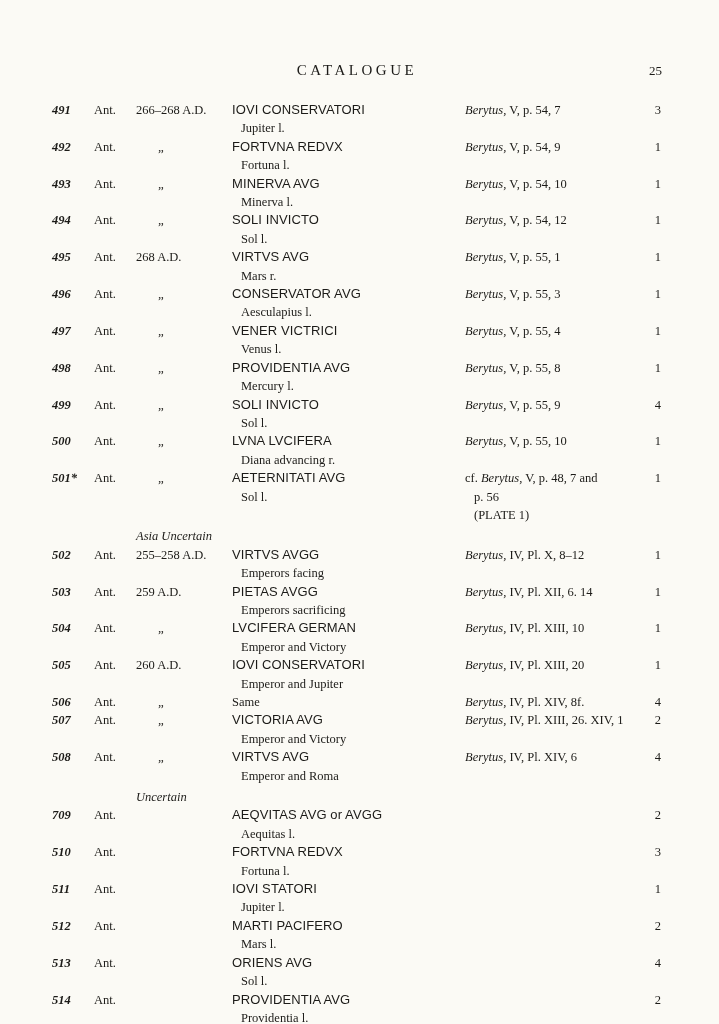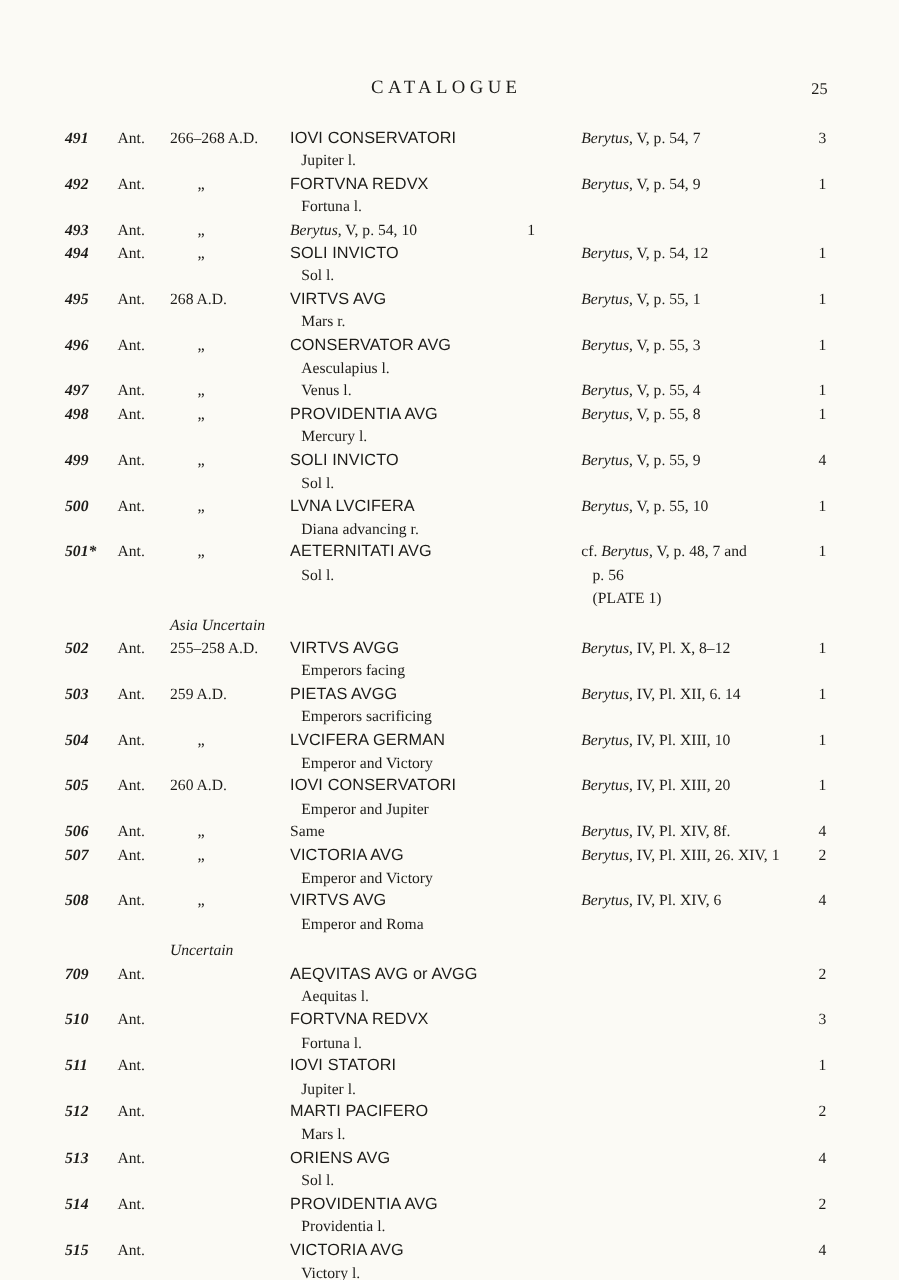--- a/index.html
+++ b/index.html
@@ -77,20 +77,24 @@
         </div>
         <div class="c-ref">
           <div class="refline"><span class="it">Berytus</span><span>, V, p. 54, 9</span></div>
         </div>
         <div class="c-count">1</div>
       </div>
       <div class="row">
         <div class="c-num">493</div>
         <div class="c-denom">Ant.</div>
         <div class="c-date ditto">„</div>
+        <div class="c-main">
+          <div class="legend">MINERVA AVG</div>
+          <div class="desc after-legend">Minerva l.</div>
+        </div>
         <div class="c-ref">
           <div class="refline"><span class="it">Berytus</span><span>, V, p. 54, 10</span></div>
         </div>
         <div class="c-count">1</div>
       </div>
       <div class="row">
         <div class="c-num">494</div>
         <div class="c-denom">Ant.</div>
         <div class="c-date ditto">„</div>
         <div class="c-main">
@@ -126,20 +130,21 @@
         <div class="c-ref">
           <div class="refline"><span class="it">Berytus</span><span>, V, p. 55, 3</span></div>
         </div>
         <div class="c-count">1</div>
       </div>
       <div class="row">
         <div class="c-num">497</div>
         <div class="c-denom">Ant.</div>
         <div class="c-date ditto">„</div>
         <div class="c-main">
+          <div class="legend">VENER VICTRICI</div>
           <div class="desc after-legend">Venus l.</div>
         </div>
         <div class="c-ref">
           <div class="refline"><span class="it">Berytus</span><span>, V, p. 55, 4</span></div>
         </div>
         <div class="c-count">1</div>
       </div>
       <div class="row">
         <div class="c-num">498</div>
         <div class="c-denom">Ant.</div>

